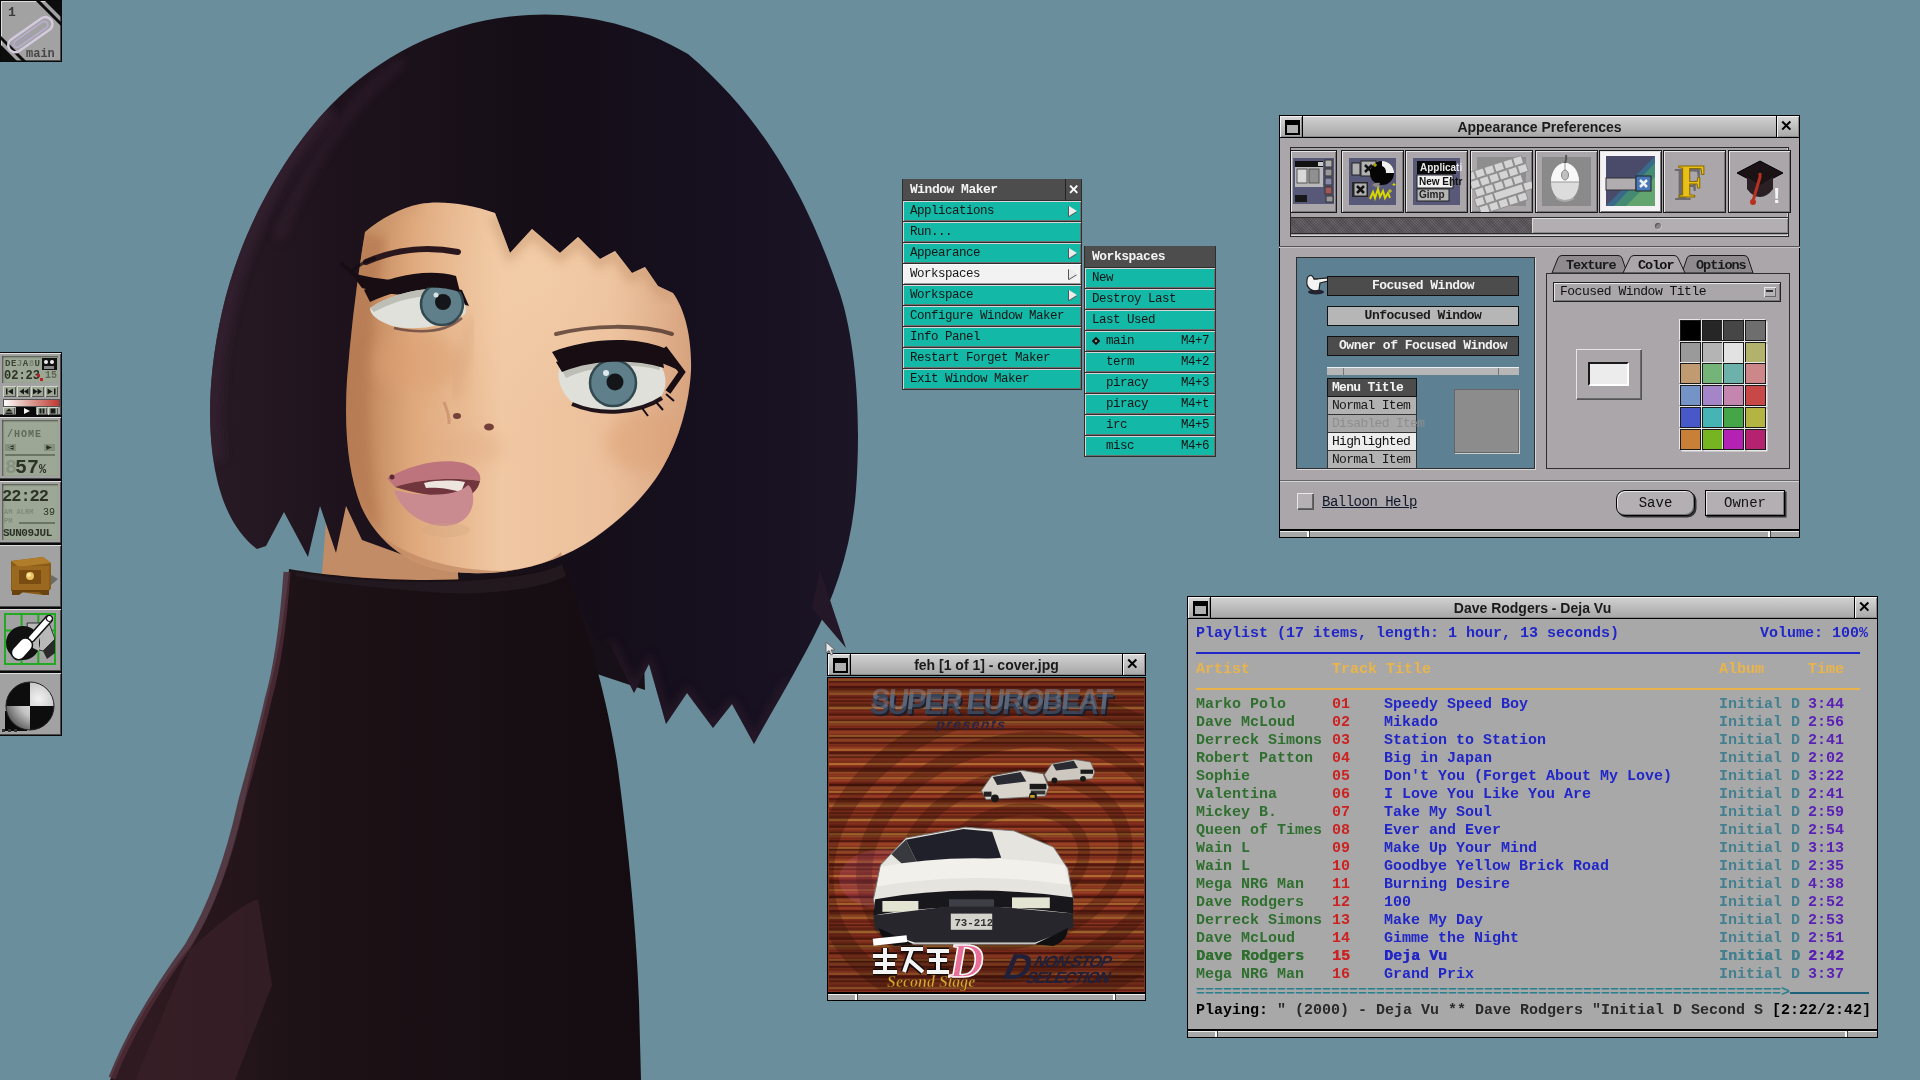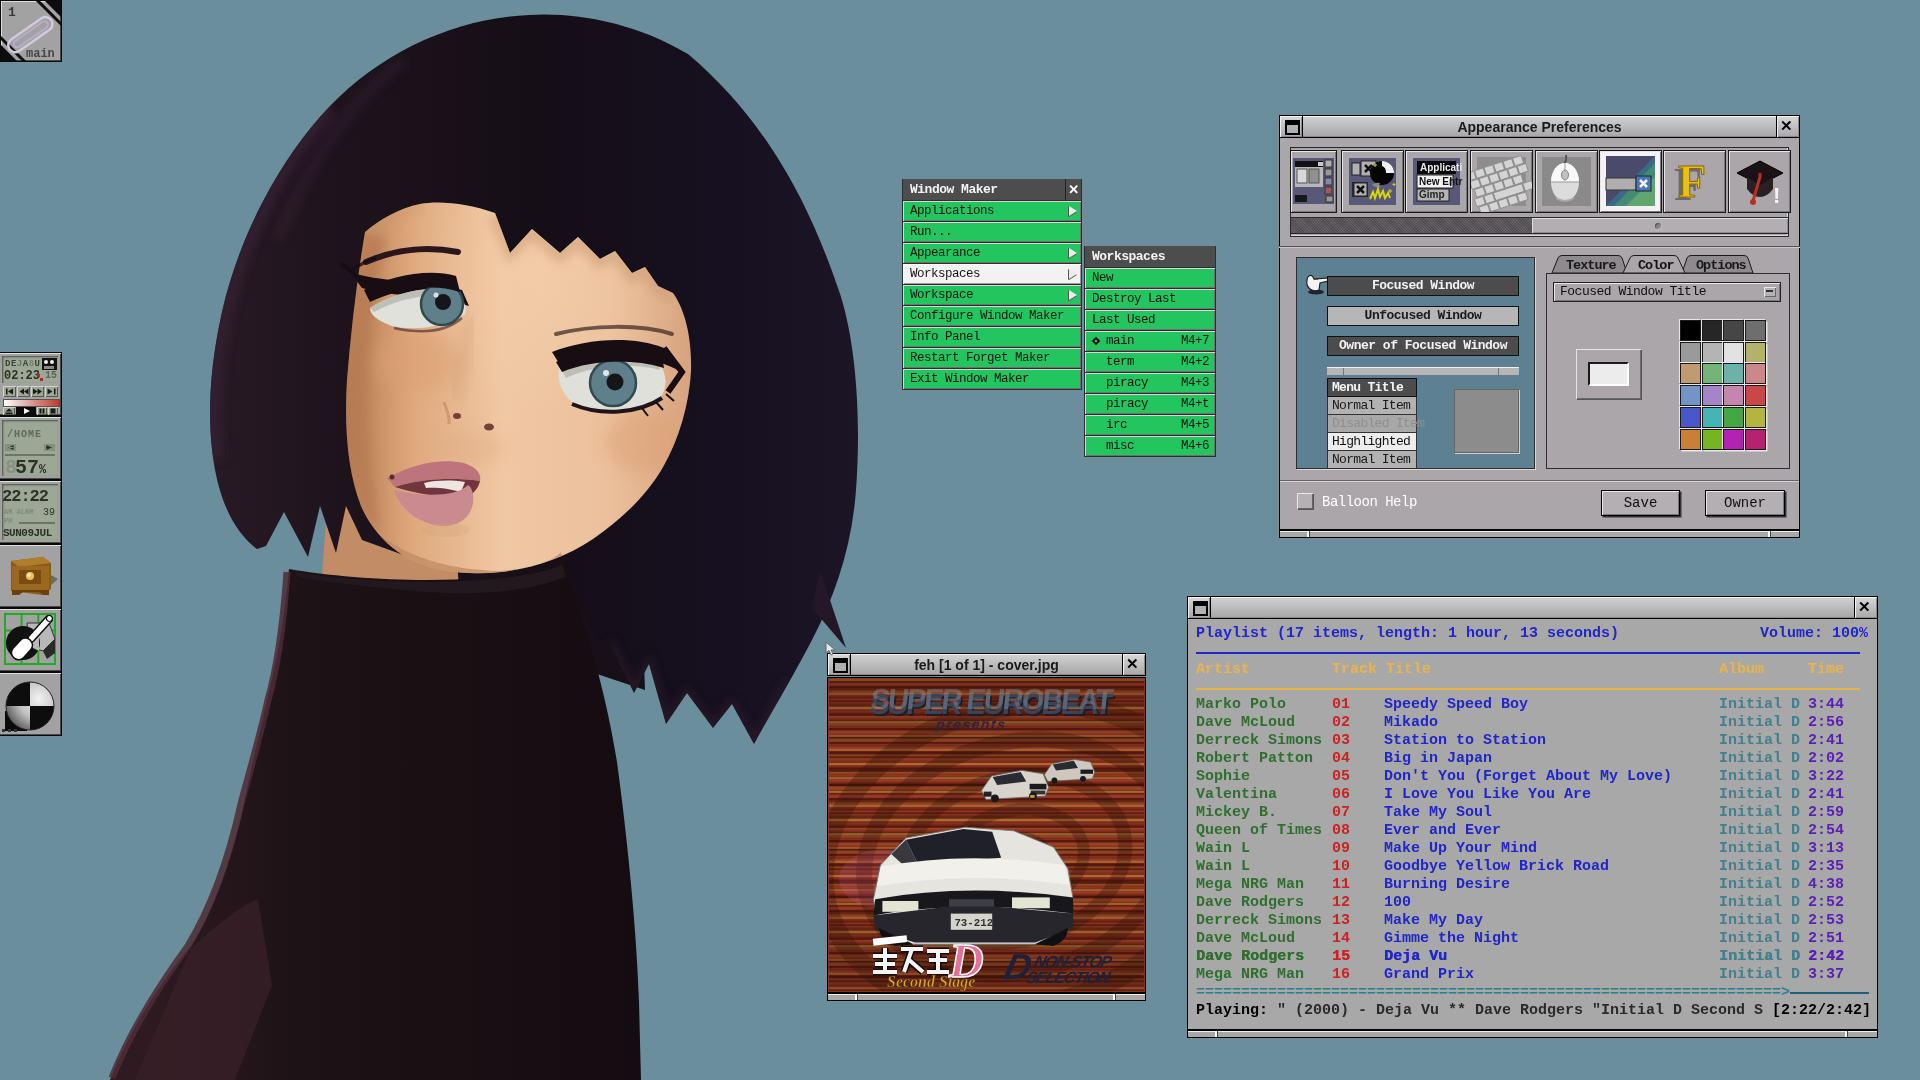--- a/index.html
+++ b/index.html
@@ -12,21 +12,21 @@
 .mini{position:absolute;left:5px;top:4px;width:11px;height:11px;border:2px solid #000;background:#b0b0b0;}
 .mini:before{content:"";position:absolute;left:0;top:0;right:0;height:3px;background:#000;}
 .xg{position:absolute;left:3px;top:1px;font:bold 15px "Liberation Sans",sans-serif;color:#000;}
 .ttext{position:absolute;top:3px;left:30px;right:30px;text-align:center;font:bold 14px "Liberation Sans",sans-serif;color:#1a1a1a;white-space:nowrap;}
 .rbar{position:absolute;height:8px;background:#a8a8a8;border:1px solid #000;box-sizing:border-box;box-shadow:inset 0 1px 0 #ededed;}
 .rbar .n1,.rbar .n2{position:absolute;top:0;bottom:0;width:2px;background:#fff;border-right:1px solid #444;}
 
 .menu{position:absolute;background:#2e2e2e;padding:0 1px 1px 1px;}
 .mtitle{height:21px;background:#4d4d4d;color:#f4f4f4;font:bold 13px "Liberation Mono",monospace;line-height:21px;padding-left:7px;position:relative;letter-spacing:-0.5px;}
 .mtitle .mx{position:absolute;right:0;top:0;width:15px;height:21px;border-left:1px solid #222;text-align:center;color:#fff;font:bold 13px "Liberation Sans",sans-serif;line-height:21px;}
-.mi{height:20px;margin-top:1px;background:#22c55e;color:#161616;font:12.5px "Liberation Mono",monospace;letter-spacing:-0.5px;line-height:20px;padding-left:7px;position:relative;box-shadow:inset 1px 1px 0 #d6d6d6, inset -1px -1px 0 #6e6e6e;}
+.mi{height:20px;margin-top:1px;background:#14b8a6;color:#161616;font:12.5px "Liberation Mono",monospace;letter-spacing:-0.5px;line-height:20px;padding-left:7px;position:relative;box-shadow:inset 1px 1px 0 #d6d6d6, inset -1px -1px 0 #6e6e6e;}
 .mi.hl{background:#f2f2f2;box-shadow:inset 1px 1px 0 #fff, inset -1px -1px 0 #9a9a9a;}
 .mi .arr{position:absolute;right:4px;top:5px;width:0;height:0;border-left:8px solid #ececec;border-top:5px solid transparent;border-bottom:5px solid transparent;filter:drop-shadow(-1px 0 0 #555) drop-shadow(0 1px 0 #555);}
 .mi .acc{position:absolute;right:6px;top:0;}
 .mi .dia{position:absolute;left:8px;top:7px;width:6px;height:6px;background:#111;transform:rotate(45deg);}
 .mi .dia:after{content:"";position:absolute;left:2px;top:2px;width:2px;height:2px;background:#a8a8a8;}
 
 .btn3{position:absolute;background:#b3afb3;border:1px solid #000;box-shadow:inset 1px 1px 0 #e8e8e8, inset -1px -1px 0 #7a7a7a;box-sizing:border-box;font:14px "Liberation Mono",monospace;text-align:center;color:#111;}
 
 .tile{position:absolute;left:-2px;width:64px;height:64px;background:#a2a2a2;border:1px solid #0a0a0a;box-sizing:border-box;box-shadow:inset 1px 1px 0 #dedede, inset -1px -1px 0 #4a4a4a;}
 .lcd{position:absolute;background:#9ca795;box-shadow:inset 1px 1px 2px #4a4f44;}
@@ -598,22 +598,22 @@
 <div class="abs" style="left:422.6px;top:291.8px;width:19px;height:19px;background:#46b4b4;border:1px solid #1a1a1a;box-shadow:1.5px 1.5px 0 #e8e8e8, -1px -1px 0 #e8e8e8;"></div>
 <div class="abs" style="left:444.2px;top:291.8px;width:19px;height:19px;background:#44a647;border:1px solid #1a1a1a;box-shadow:1.5px 1.5px 0 #e8e8e8, -1px -1px 0 #e8e8e8;"></div>
 <div class="abs" style="left:465.8px;top:291.8px;width:19px;height:19px;background:#b4b442;border:1px solid #1a1a1a;box-shadow:1.5px 1.5px 0 #e8e8e8, -1px -1px 0 #e8e8e8;"></div>
 <div class="abs" style="left:401.0px;top:313.5px;width:19px;height:19px;background:#c88038;border:1px solid #1a1a1a;box-shadow:1.5px 1.5px 0 #e8e8e8, -1px -1px 0 #e8e8e8;"></div>
 <div class="abs" style="left:422.6px;top:313.5px;width:19px;height:19px;background:#76b422;border:1px solid #1a1a1a;box-shadow:1.5px 1.5px 0 #e8e8e8, -1px -1px 0 #e8e8e8;"></div>
 <div class="abs" style="left:444.2px;top:313.5px;width:19px;height:19px;background:#b422b4;border:1px solid #1a1a1a;box-shadow:1.5px 1.5px 0 #e8e8e8, -1px -1px 0 #e8e8e8;"></div>
 <div class="abs" style="left:465.8px;top:313.5px;width:19px;height:19px;background:#b42270;border:1px solid #1a1a1a;box-shadow:1.5px 1.5px 0 #e8e8e8, -1px -1px 0 #e8e8e8;"></div>
 <div class="abs" style="left:1px;top:365px;width:519px;height:1px;background:#666;"></div>
 <div class="abs" style="left:1px;top:366px;width:519px;height:1px;background:#d4d4d4;"></div>
 <div class="abs" style="left:18px;top:378px;width:16px;height:16px;background:#b4b0b4;box-shadow:inset 1px 1px 0 #e8e8e8, inset -1px -1px 0 #666, 1px 1px 0 #555;"></div>
-<div class="abs" style="left:43px;top:379px;font:14px 'Liberation Mono',monospace;color:#ffffff;letter-spacing:-0.5px;">Balloon Help</div>
-<div class="btn3" style="left:322px;top:375px;width:79px;height:26px;line-height:24px;box-shadow:inset 1px 1px 0 #e8e8e8, inset -1px -1px 0 #777, 1.5px 1.5px 0 #333;">Save</div>
+<div class="abs" style="left:43px;top:379px;font:14px 'Liberation Mono',monospace;color:#0f172a;letter-spacing:-0.5px;text-decoration:underline;">Balloon Help</div>
+<div class="btn3" style="left:337px;top:375px;width:79px;height:26px;line-height:24px;box-shadow:inset 1px 1px 0 #e8e8e8, inset -1px -1px 0 #777, 1.5px 1.5px 0 #333;border-radius:9px;">Save</div>
 <div class="btn3" style="left:426px;top:375px;width:80px;height:26px;line-height:24px;box-shadow:inset 1px 1px 0 #e8e8e8, inset -1px -1px 0 #777, 1.5px 1.5px 0 #333;">Owner</div>
 </div>
   <div class="rbar" style="left:0;top:415px;width:521px;">
       <span class="n1" style="left:27px"></span>
       <span class="n2" style="right:28px"></span>
     </div>
 </div>
 
 <div class="abs" id="feh" style="left:827px;top:653px;width:319px;height:348px;">
   <div class="tbar" style="left:0;top:0;width:319px;">
@@ -708,20 +708,21 @@
       <span class="n2" style="right:29px"></span>
     </div>
 </div>
 
 <div class="abs" id="player" style="left:1187px;top:596px;width:691px;height:442px;">
   <div class="tbar" style="left:0;top:0;width:691px;">
       <span class="tin"></span>
     <span class="tbtn" style="left:0">
         <span class="mini"></span>
       </span>
+    <span class="ttext">Dave Rodgers - Deja Vu</span>
     <span class="tbtnR">
         <span class="xg">✕</span>
       </span>
   </div>
   <div class="abs" style="left:0;top:23px;width:691px;height:411px;background:#a8a8a8;border:1px solid #000;border-top:none;box-sizing:border-box;"></div>
   </div>
 <div class="abs mono" id="plbody" style="left:1187px;top:596px;width:691px;height:442px;font-size:15px;font-weight:bold;line-height:18px;white-space:pre;">
 <span class="abs" style="left:9px;top:29px;color:#2126c8;">Playlist (17 items, length: 1 hour, 13 seconds)</span>
 <span class="abs" style="left:573px;top:29px;color:#2126c8;">Volume: 100%</span>
 <div class="abs" style="left:9px;top:56px;width:664px;height:2px;background:#2126c8;"></div>

